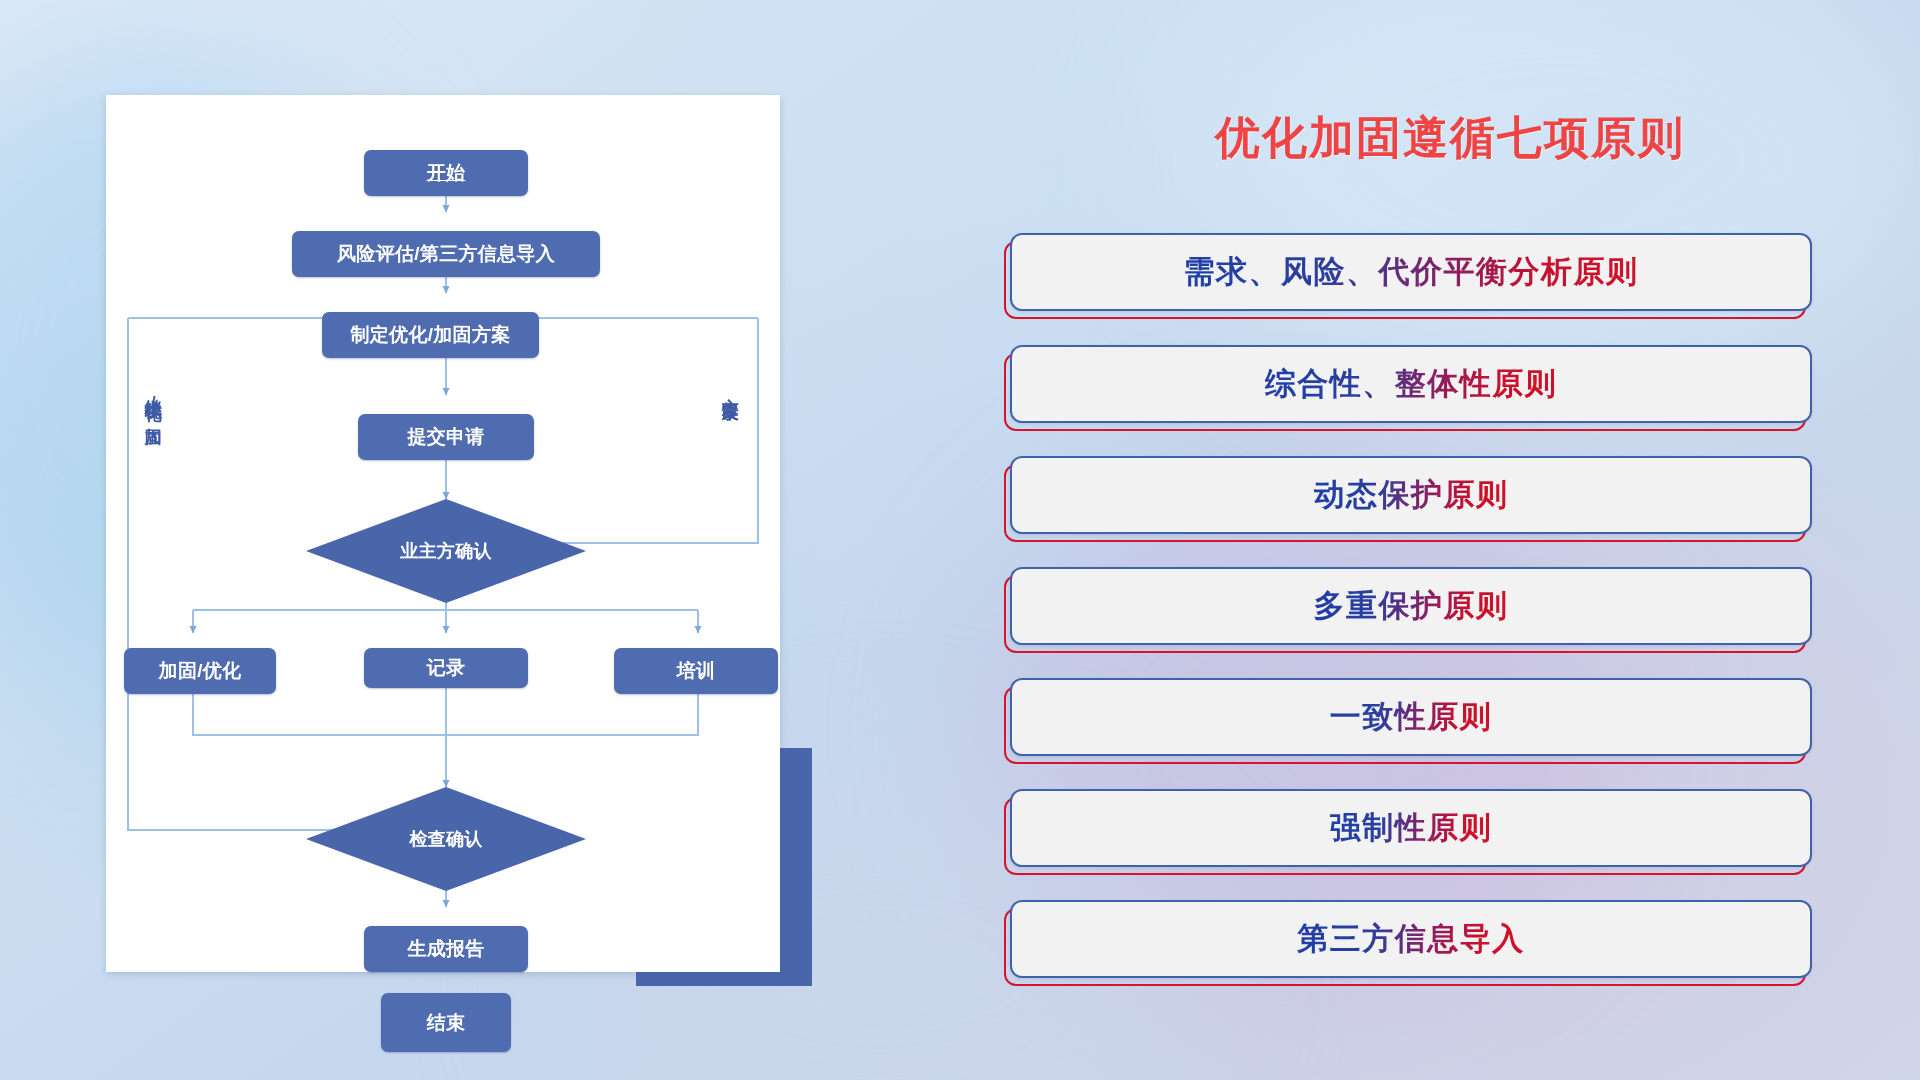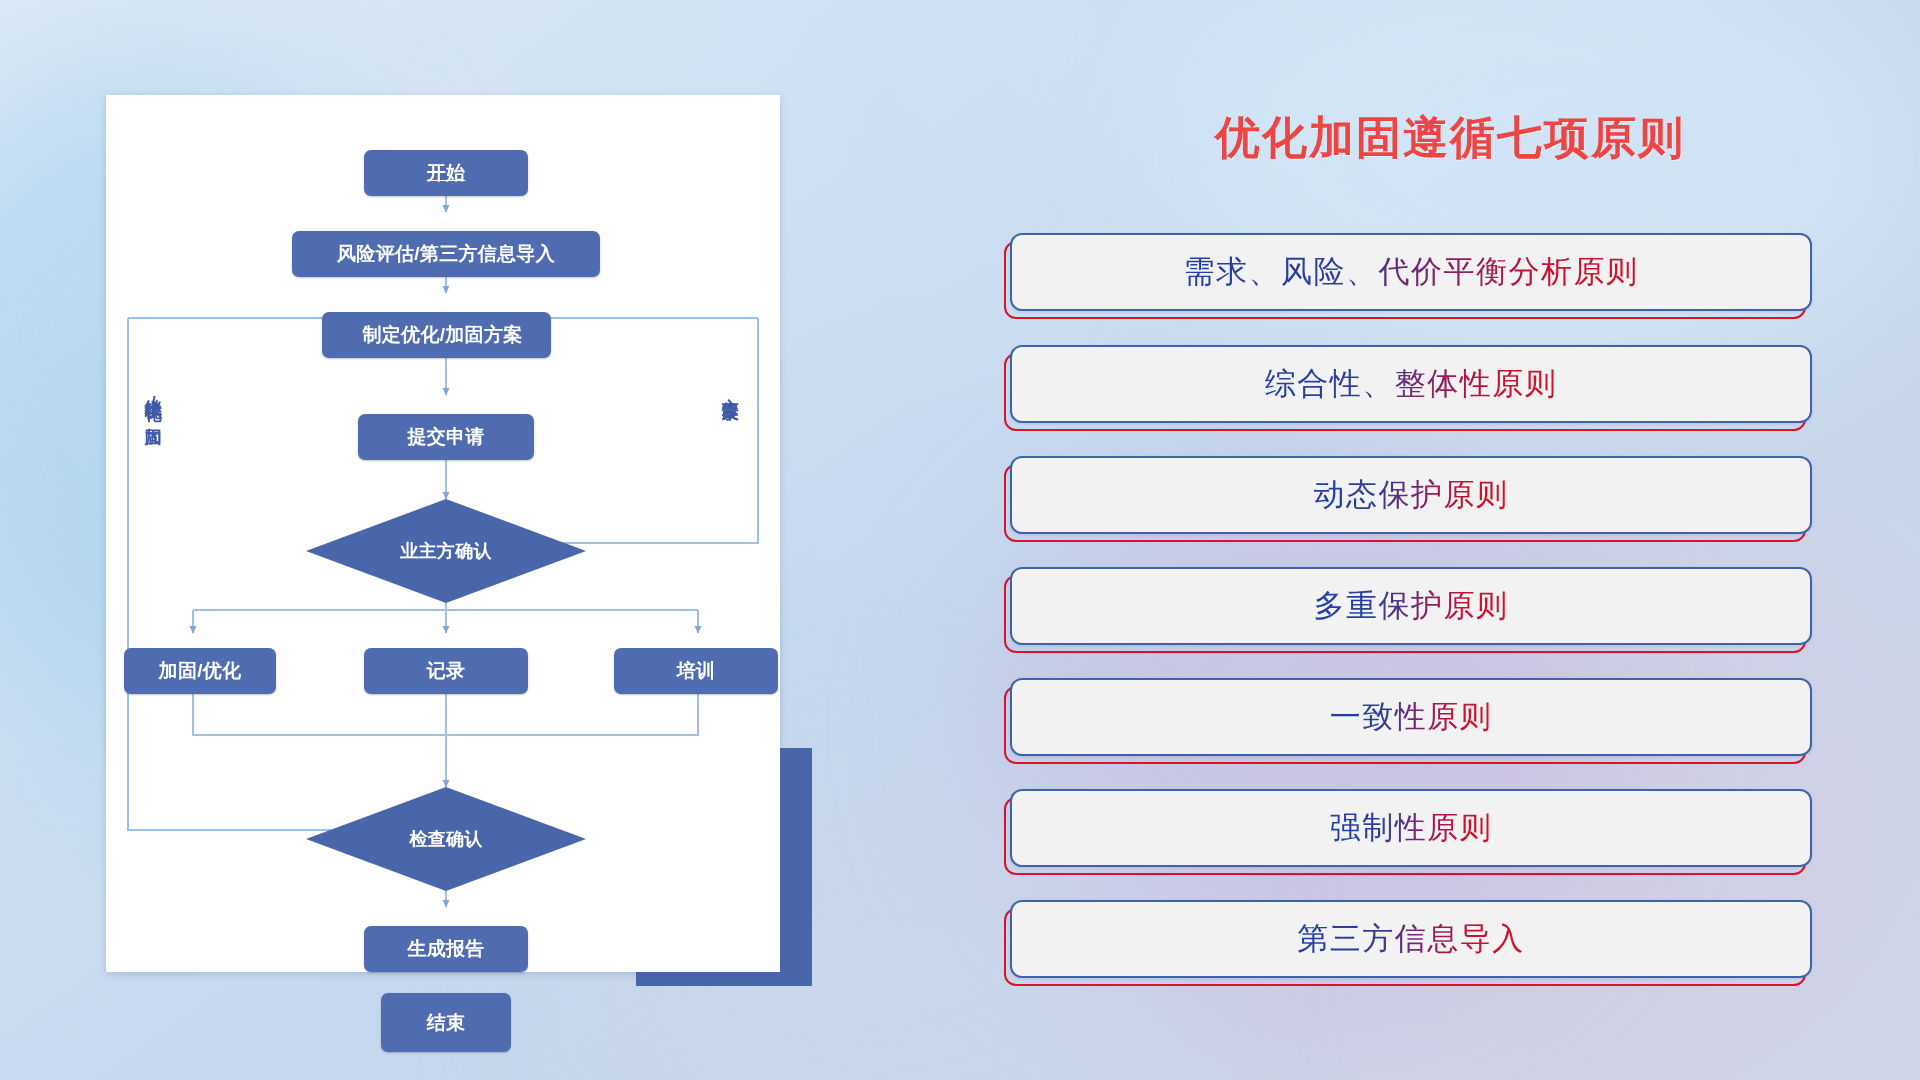--- a/index.html
+++ b/index.html
@@ -101,21 +101,21 @@
     background: transparent;
   }
   .card-blue {
     position: absolute; left: 6px; top: 0; width: 100%; height: 74px;
     border: 2px solid #3f63ab; border-radius: 12px;
     background: #f2f2f2;
     display: flex; align-items: center; justify-content: center;
     box-shadow: 0 1px 3px rgba(60,80,130,0.14);
   }
   .card-text {
-    font-size: 31px; font-weight: normal; letter-spacing: 1.5px;
+    font-size: 31px; font-weight: bold; letter-spacing: 1.5px;
     background: linear-gradient(100deg, #1f3fa8 0%, #2b3f9e 32%, #8a1f63 58%, #c8102e 78%, #cf1228 100%);
     -webkit-background-clip: text; background-clip: text;
     color: transparent; -webkit-text-fill-color: transparent;
     white-space: nowrap;
     text-align: center;
   }
 </style>
 </head>
 <body>
 
@@ -177,38 +177,38 @@
     </div>
 
     <div class="node box" style="left:258px; top:55px; width:164px; height:46px;text-decoration:underline;">
       <span>开始</span>
     </div>
 
     <div class="node box" style="left:186px; top:136px; width:308px; height:46px;">
       <span>风险评估/第三方信息导入</span>
     </div>
 
-    <div class="node box" style="left:216px; top:217px; width:217px; height:46px;padding-left:12px;">
+    <div class="node box" style="left:216px; top:217px; width:217px; height:46px;">
       <span>制定优化/加固方案</span>
     </div>
 
     <div class="node box" style="left:252px; top:319px; width:176px; height:46px;">
       <span>提交申请</span>
     </div>
 
     <div class="node diamond" style="left:200px; top:404px; width:280px; height:104px;">
       <span class="diamond-shape"></span>
       <span class="diamond-label">业主方确认</span>
     </div>
 
     <div class="node box" style="left:18px; top:553px; width:152px; height:46px;">
       <span>加固/优化</span>
     </div>
 
-    <div class="node box" style="left:258px; top:553px; width:164px; height:46px;">
+    <div class="node box" style="left:258px; top:553px; width:164px; height:40px;">
       <span>记录</span>
     </div>
 
     <div class="node box" style="left:508px; top:553px; width:164px; height:46px;justify-content:center;">
       <span>培训</span>
     </div>
 
     <div class="node diamond" style="left:200px; top:692px; width:280px; height:104px;">
       <span class="diamond-shape"></span>
       <span class="diamond-label">检查确认</span>

